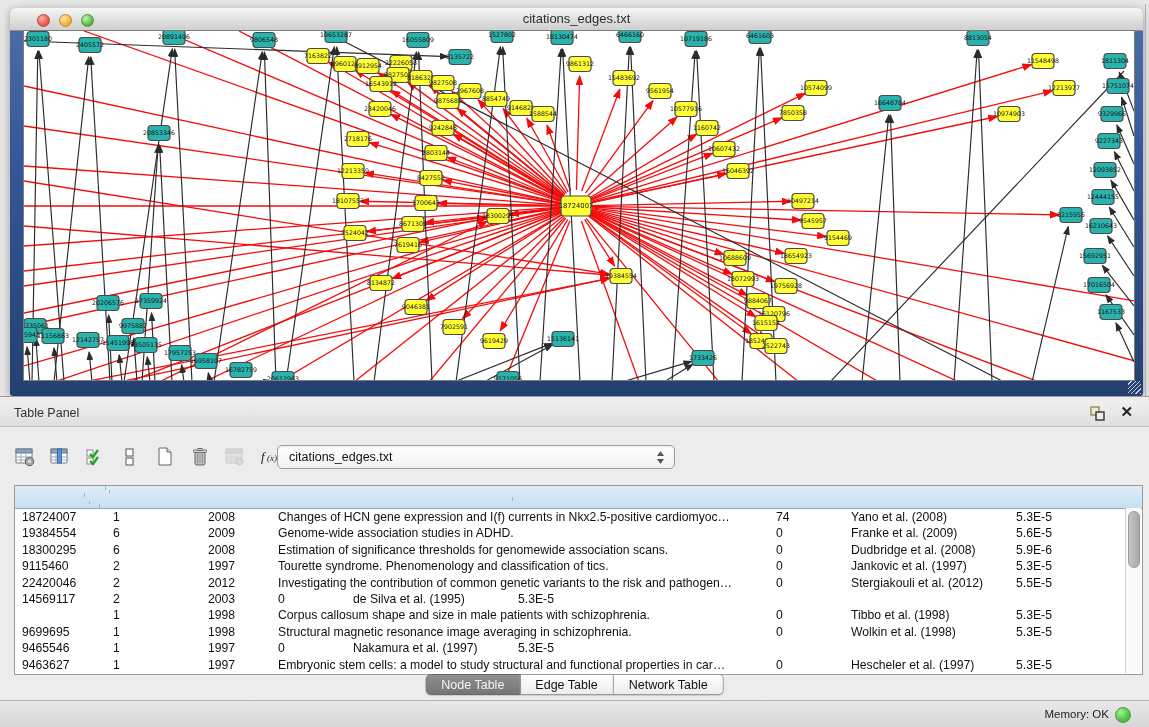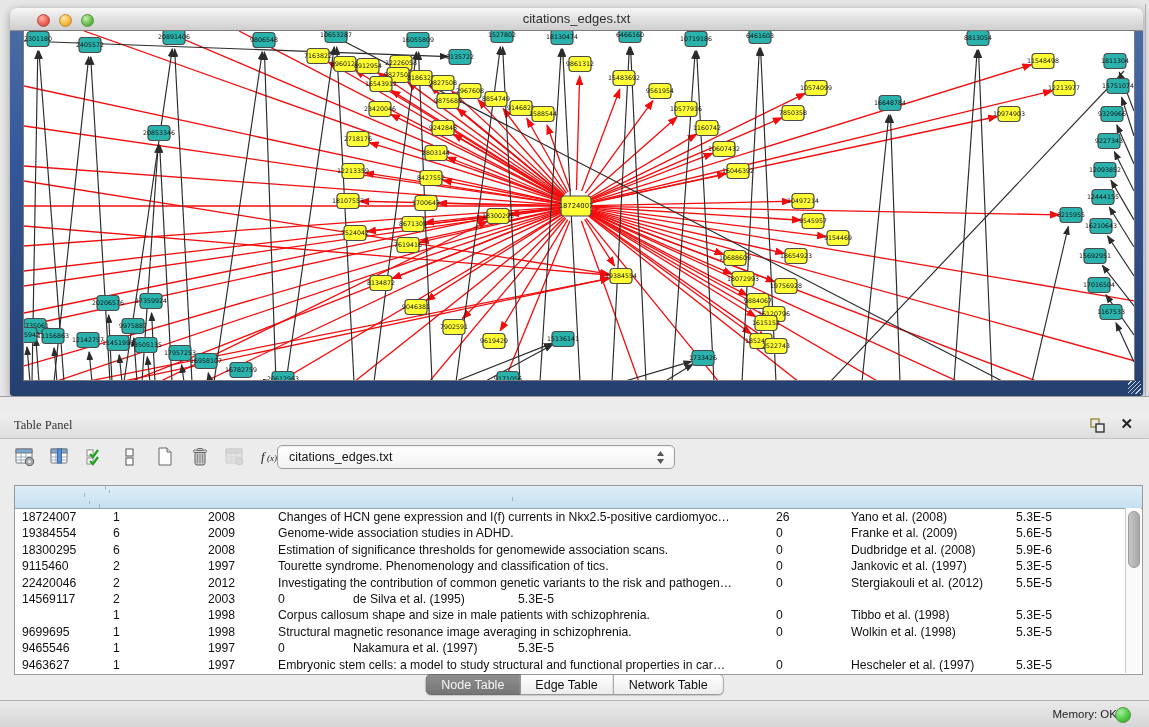--- a/index.html
+++ b/index.html
@@ -19,22 +19,22 @@
   .tl.yellow{left:49px;background:radial-gradient(circle at 35% 30%,#ffe9b0,#f6b73e 55%,#d99a26);border:1px solid #b98d2e;}
   .tl.green{left:71px;background:radial-gradient(circle at 35% 30%,#c7f0b2,#68c04f 55%,#3d9a2e);border:1px solid #57903f;}
   .canvas{position:absolute;left:13px;top:22px;width:1112px;height:351px;background:#fff;overflow:hidden;border:1px solid #7c7c7c;box-sizing:border-box;}
   .canvas svg{display:block;}
   .win-grip{position:absolute;right:2px;bottom:2px;width:13px;height:13px;
     background:repeating-linear-gradient(135deg,transparent 0 2px,rgba(255,255,255,.75) 2px 3px);}
   .right-edge-line{position:absolute;left:1145px;top:4px;width:1px;height:392px;background:#aeaeb6;}
 
   
   .table-panel{position:absolute;left:0;top:396px;width:1149px;height:331px;background:#ececec;border-top:1px solid #9f9f9f;box-sizing:border-box;}
-  .tp-header{position:absolute;left:0;top:16px;right:0;height:25px;
-    background:linear-gradient(180deg,#f0f0f0,#dedede);border-bottom:1px solid #c2c2c2;font-family:Liberation Serif, serif;}
+  .tp-header{position:absolute;left:0;top:4px;right:0;height:25px;
+    background:linear-gradient(180deg,#f0f0f0,#dedede);border-bottom:1px solid #c2c2c2;}
   .tp-title{position:absolute;left:14px;top:5px;font-size:12.5px;color:#333;}
   .float-icon{position:absolute;right:44px;top:5px;width:15px;height:15px;cursor:pointer;}
   .close-icon{position:absolute;right:16px;top:2px;font-size:15px;font-weight:bold;color:#222;cursor:pointer;}
 
   .tp-toolbar{position:absolute;left:12px;top:46px;height:28px;display:flex;gap:9px;align-items:center;}
   .tbtn{width:26px;height:26px;display:flex;align-items:center;justify-content:center;background:transparent;border:none;padding:0;cursor:pointer;}
   .tbtn.disabled{opacity:.45;}
 
   .combo{position:absolute;left:277px;top:48px;width:398px;height:24px;box-sizing:border-box;
     background:linear-gradient(180deg,#ffffff,#f2f2f2);border:1px solid #9e9e9e;border-radius:5px;
@@ -55,21 +55,21 @@
   .tp-tabs{position:absolute;left:50%;transform:translateX(-50%);top:277px;display:flex;height:21px;
     border-radius:6px;box-shadow:0 1px 1px rgba(0,0,0,.15);}
   .tab{font-size:12.5px;padding:0 15px;line-height:20px;border:1px solid #9a9a9a;border-left-width:0;
     background:linear-gradient(180deg,#ffffff,#ececec);color:#111;cursor:pointer;}
   .tab:first-child{border-left-width:1px;border-radius:5px 0 0 5px;}
   .tab:last-child{border-radius:0 5px 5px 0;}
   .tab.active{background:linear-gradient(180deg,#8f8f8f,#757575);color:#f5f5f5;border-color:#6b6b6b;}
 
   .statusbar{position:absolute;left:0;bottom:0;width:100%;height:27px;
     background:linear-gradient(180deg,#e9e9e9,#d6d6d6);border-top:1px solid #b2b2b2;box-sizing:border-box;}
-  .mem-label{position:absolute;right:32px;top:7px;font-size:11.5px;color:#1e1e1e;}
+  .mem-label{position:absolute;right:40px;top:7px;font-size:11.5px;color:#1e1e1e;}
   .led{position:absolute;right:18px;top:6px;width:14px;height:14px;border-radius:50%;
     background:radial-gradient(circle at 35% 30%,#a9eda0,#4ecb44 55%,#2aa32b);border:1px solid #579546;}
 </style>
 </head>
 <body>
 
 <div class="net-window">
   <div class="titlebar">
     <span class="tl red"></span>
     <span class="tl yellow"></span>
@@ -719,21 +719,21 @@
         <div class="th" style="width: 498px;">title</div>
         <div class="th" style="width: 75px;">△ out_de…</div>
         <div class="th" style="width: 85px;">pagerank</div>
       </div>
     <div id="tbody">
         <div class="trow">
           <div class="td" style="width: 91px;">18724007</div>
           <div class="td" style="width: 95px;">1</div>
           <div class="td" style="width: 70px;">2008</div>
           <div class="td" style="width: 498px;">Changes of HCN gene expression and I(f) currents in Nkx2.5-positive cardiomyoc…</div>
-          <div class="td" style="width: 75px;">26</div>
+          <div class="td" style="width: 75px;">74</div>
           <div class="td" style="width: 165px;">Yano et al. (2008)</div>
           <div class="td" style="width: 85px;">5.3E-5</div>
         </div>
         <div class="trow">
           <div class="td" style="width: 91px;">19384554</div>
           <div class="td" style="width: 95px;">6</div>
           <div class="td" style="width: 70px;">2009</div>
           <div class="td" style="width: 498px;">Genome-wide association studies in ADHD.</div>
           <div class="td" style="width: 75px;">0</div>
           <div class="td" style="width: 165px;">Franke et al. (2009)</div>

